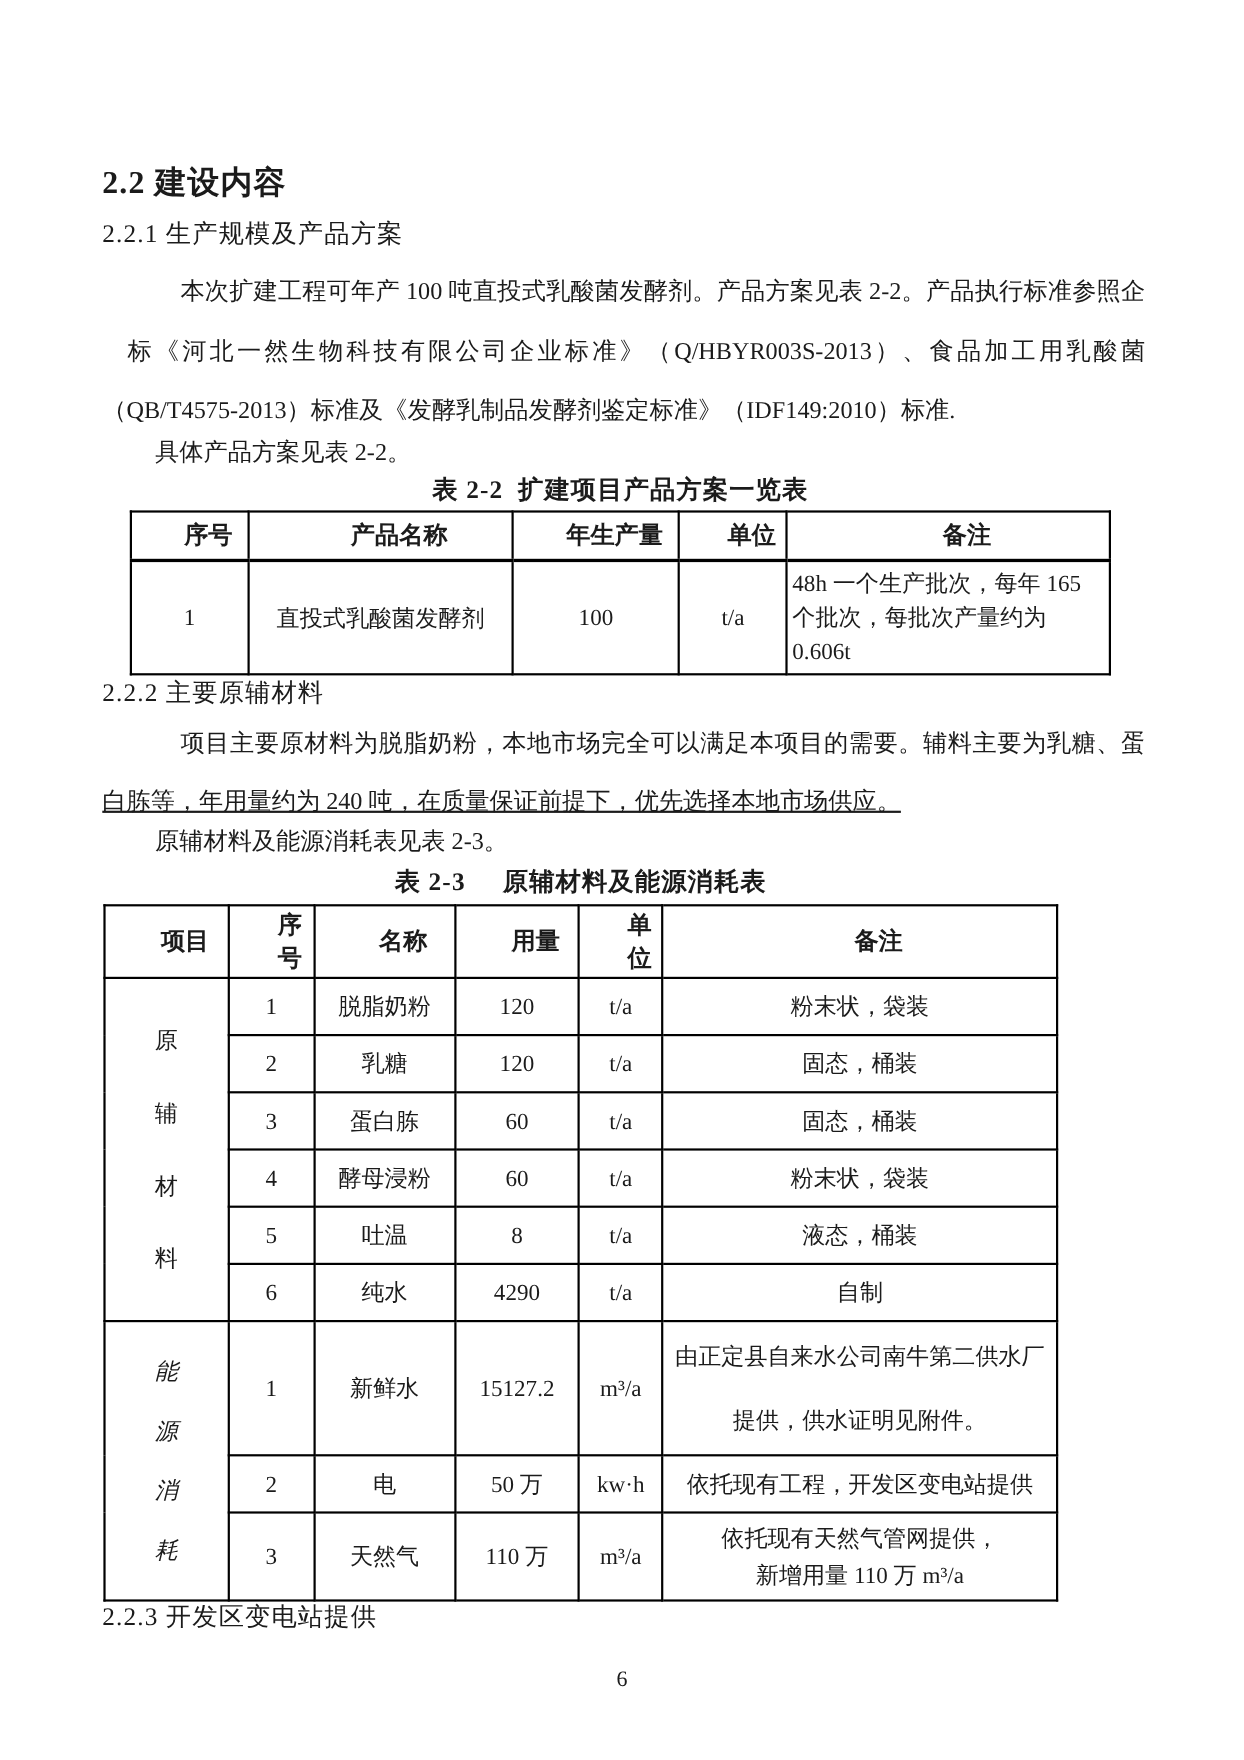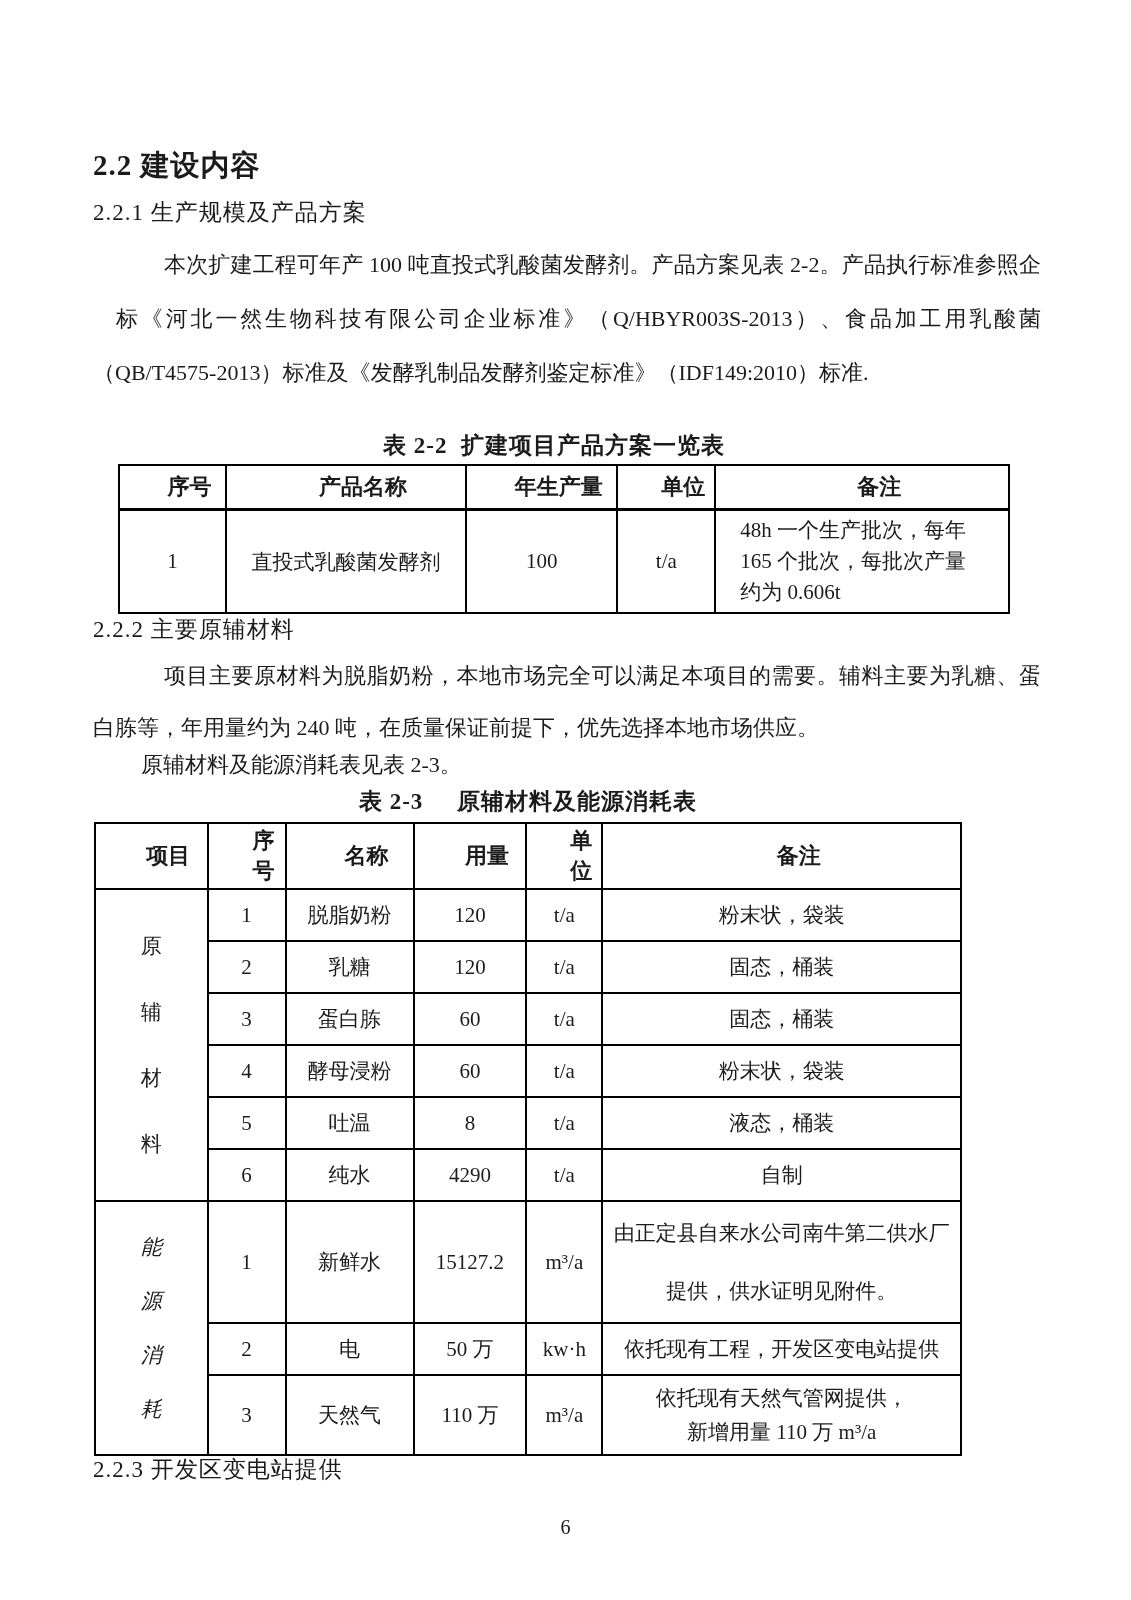--- a/index.html
+++ b/index.html
@@ -22,21 +22,21 @@
   .tbl-title{font-size:23px;font-weight:bold;text-align:center;white-space:pre;letter-spacing:1px;}
 
   table{border-collapse:collapse;table-layout:fixed;width:100%;}
   td,th{border:2px solid #000;font-weight:normal;text-align:center;vertical-align:middle;
         font-size:21px;padding:2px 6px;overflow:hidden;}
   th{font-weight:bold;font-size:22px;padding-left:40px;}
 
   
   .t22 th{height:38px;border-bottom:3px solid #000;}
   .t22 td{height:86px;}
-  .t22 .remark{text-align:left;font-size:21px;line-height:31px;padding:4px 24px;margin-left:33px;}
+  .t22 .remark{text-align:left;font-size:21px;line-height:31px;padding:4px 4px;margin-left:33px;}
 
   
   .t23 th{height:46px;}
   .t23 td{height:46px;}
   .t23 td.r-e1{height:94px;}
   .t23 td.r-e3{height:74px;}
   .t23 .vcat{vertical-align:middle;}
   .t23 .vcat span{display:inline-block;width:24px;word-break:break-all;}
   .cat1 span{line-height:66px;}
   .cat2 span{line-height:54px;font-style:italic;}
@@ -52,22 +52,23 @@
   <div class="abs h-main">2.2 建设内容</div>
 
   <div class="abs h-sub" style="top:197px;">2.2.1 生产规模及产品方案</div>
 
   <div class="abs para" style="top:238px;">
     <div class="pline pjust indent">本次扩建工程可年产 100 吨直投式乳酸菌发酵剂。产品方案见表 2-2。产品执行标准参照企</div>
     <div class="pline pjust">标《河北一然生物科技有限公司企业标准》（Q/HBYR003S-2013）、食品加工用乳酸菌</div>
     <div class="pline">（QB/T4575-2013）标准及《发酵乳制品发酵剂鉴定标准》（IDF149:2010）标准.</div>
   </div>
 
-
-  <div class="abs tbl-title" style="left:108px;top:430px;width:892px;">表 2-2  扩建项目产品方案一览表</div>
+  <div class="abs para indent pline" style="top:384px;">具体产品方案见表 2-2。</div>
+
+  <div class="abs tbl-title" style="left:118px;top:430px;width:892px;">表 2-2  扩建项目产品方案一览表</div>
 
   <div class="abs" style="left:118px;top:464px;width:892px;">
     <table class="t22">
       <colgroup>
         <col style="width:12%">
           <col style="width:27%">
           <col style="width:17%">
           <col style="width:11%">
           <col style="width:33%">
       </colgroup>
@@ -87,21 +88,21 @@
         <td class="remark">48h 一个生产批次，每年 165 个批次，每批次产量约为 0.606t</td>
       </tr>
     </tbody>
       </table>
   </div>
 
   <div class="abs h-sub" style="top:614px;">2.2.2 主要原辅材料</div>
 
   <div class="abs para" style="top:650px;">
     <div class="pline pjust indent" style="line-height:52px;">项目主要原材料为脱脂奶粉，本地市场完全可以满足本项目的需要。辅料主要为乳糖、蛋</div>
-    <div class="pline" style="line-height:52px;">白胨等，年用量约为 240 吨，在质量保证前提下，优先选择本地市场供应。</div>
+    <div class="pline" style="line-height:52px;text-decoration:underline;">白胨等，年用量约为 240 吨，在质量保证前提下，优先选择本地市场供应。</div>
   </div>
 
   <div class="abs para indent pline" style="top:738px;font-family:Liberation Serif, serif;">原辅材料及能源消耗表见表 2-3。</div>
 
   <div class="abs tbl-title" style="left:94px;top:786px;width:868px;">表 2-3     原辅材料及能源消耗表</div>
 
   <div class="abs" style="left:94px;top:822px;width:868px;">
     <table class="t23">
       <colgroup>
         <col style="width:13%">

